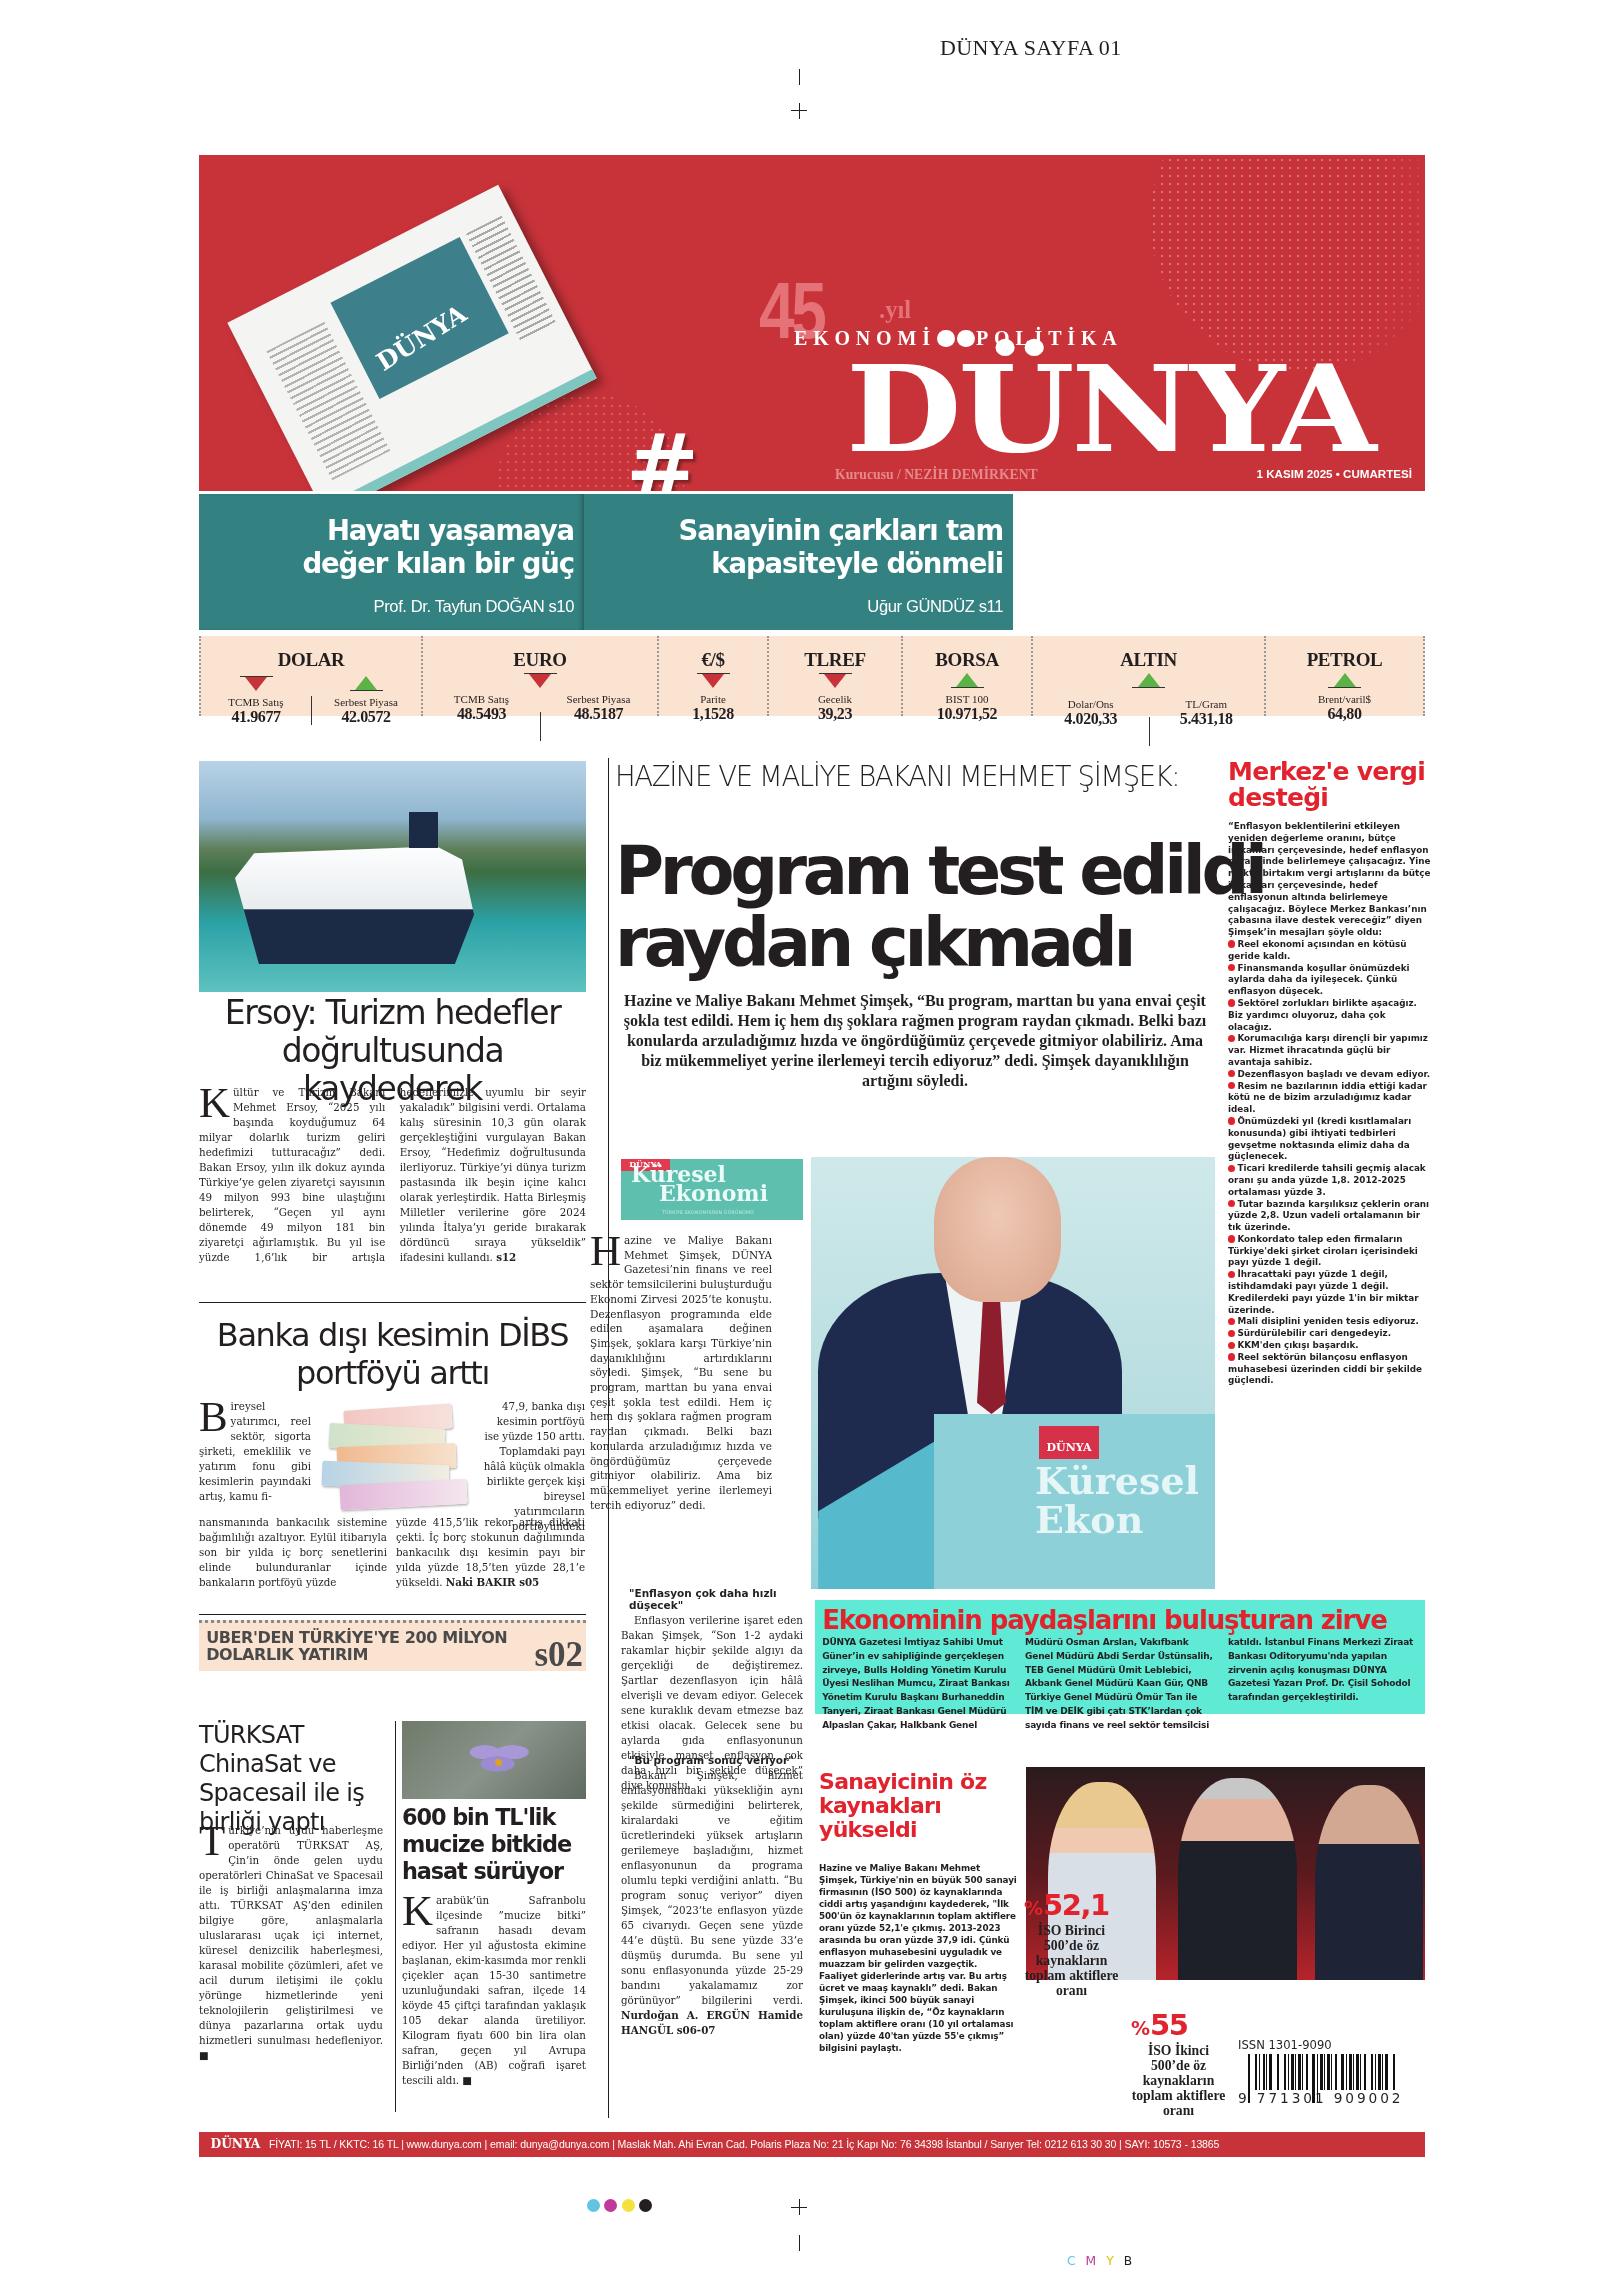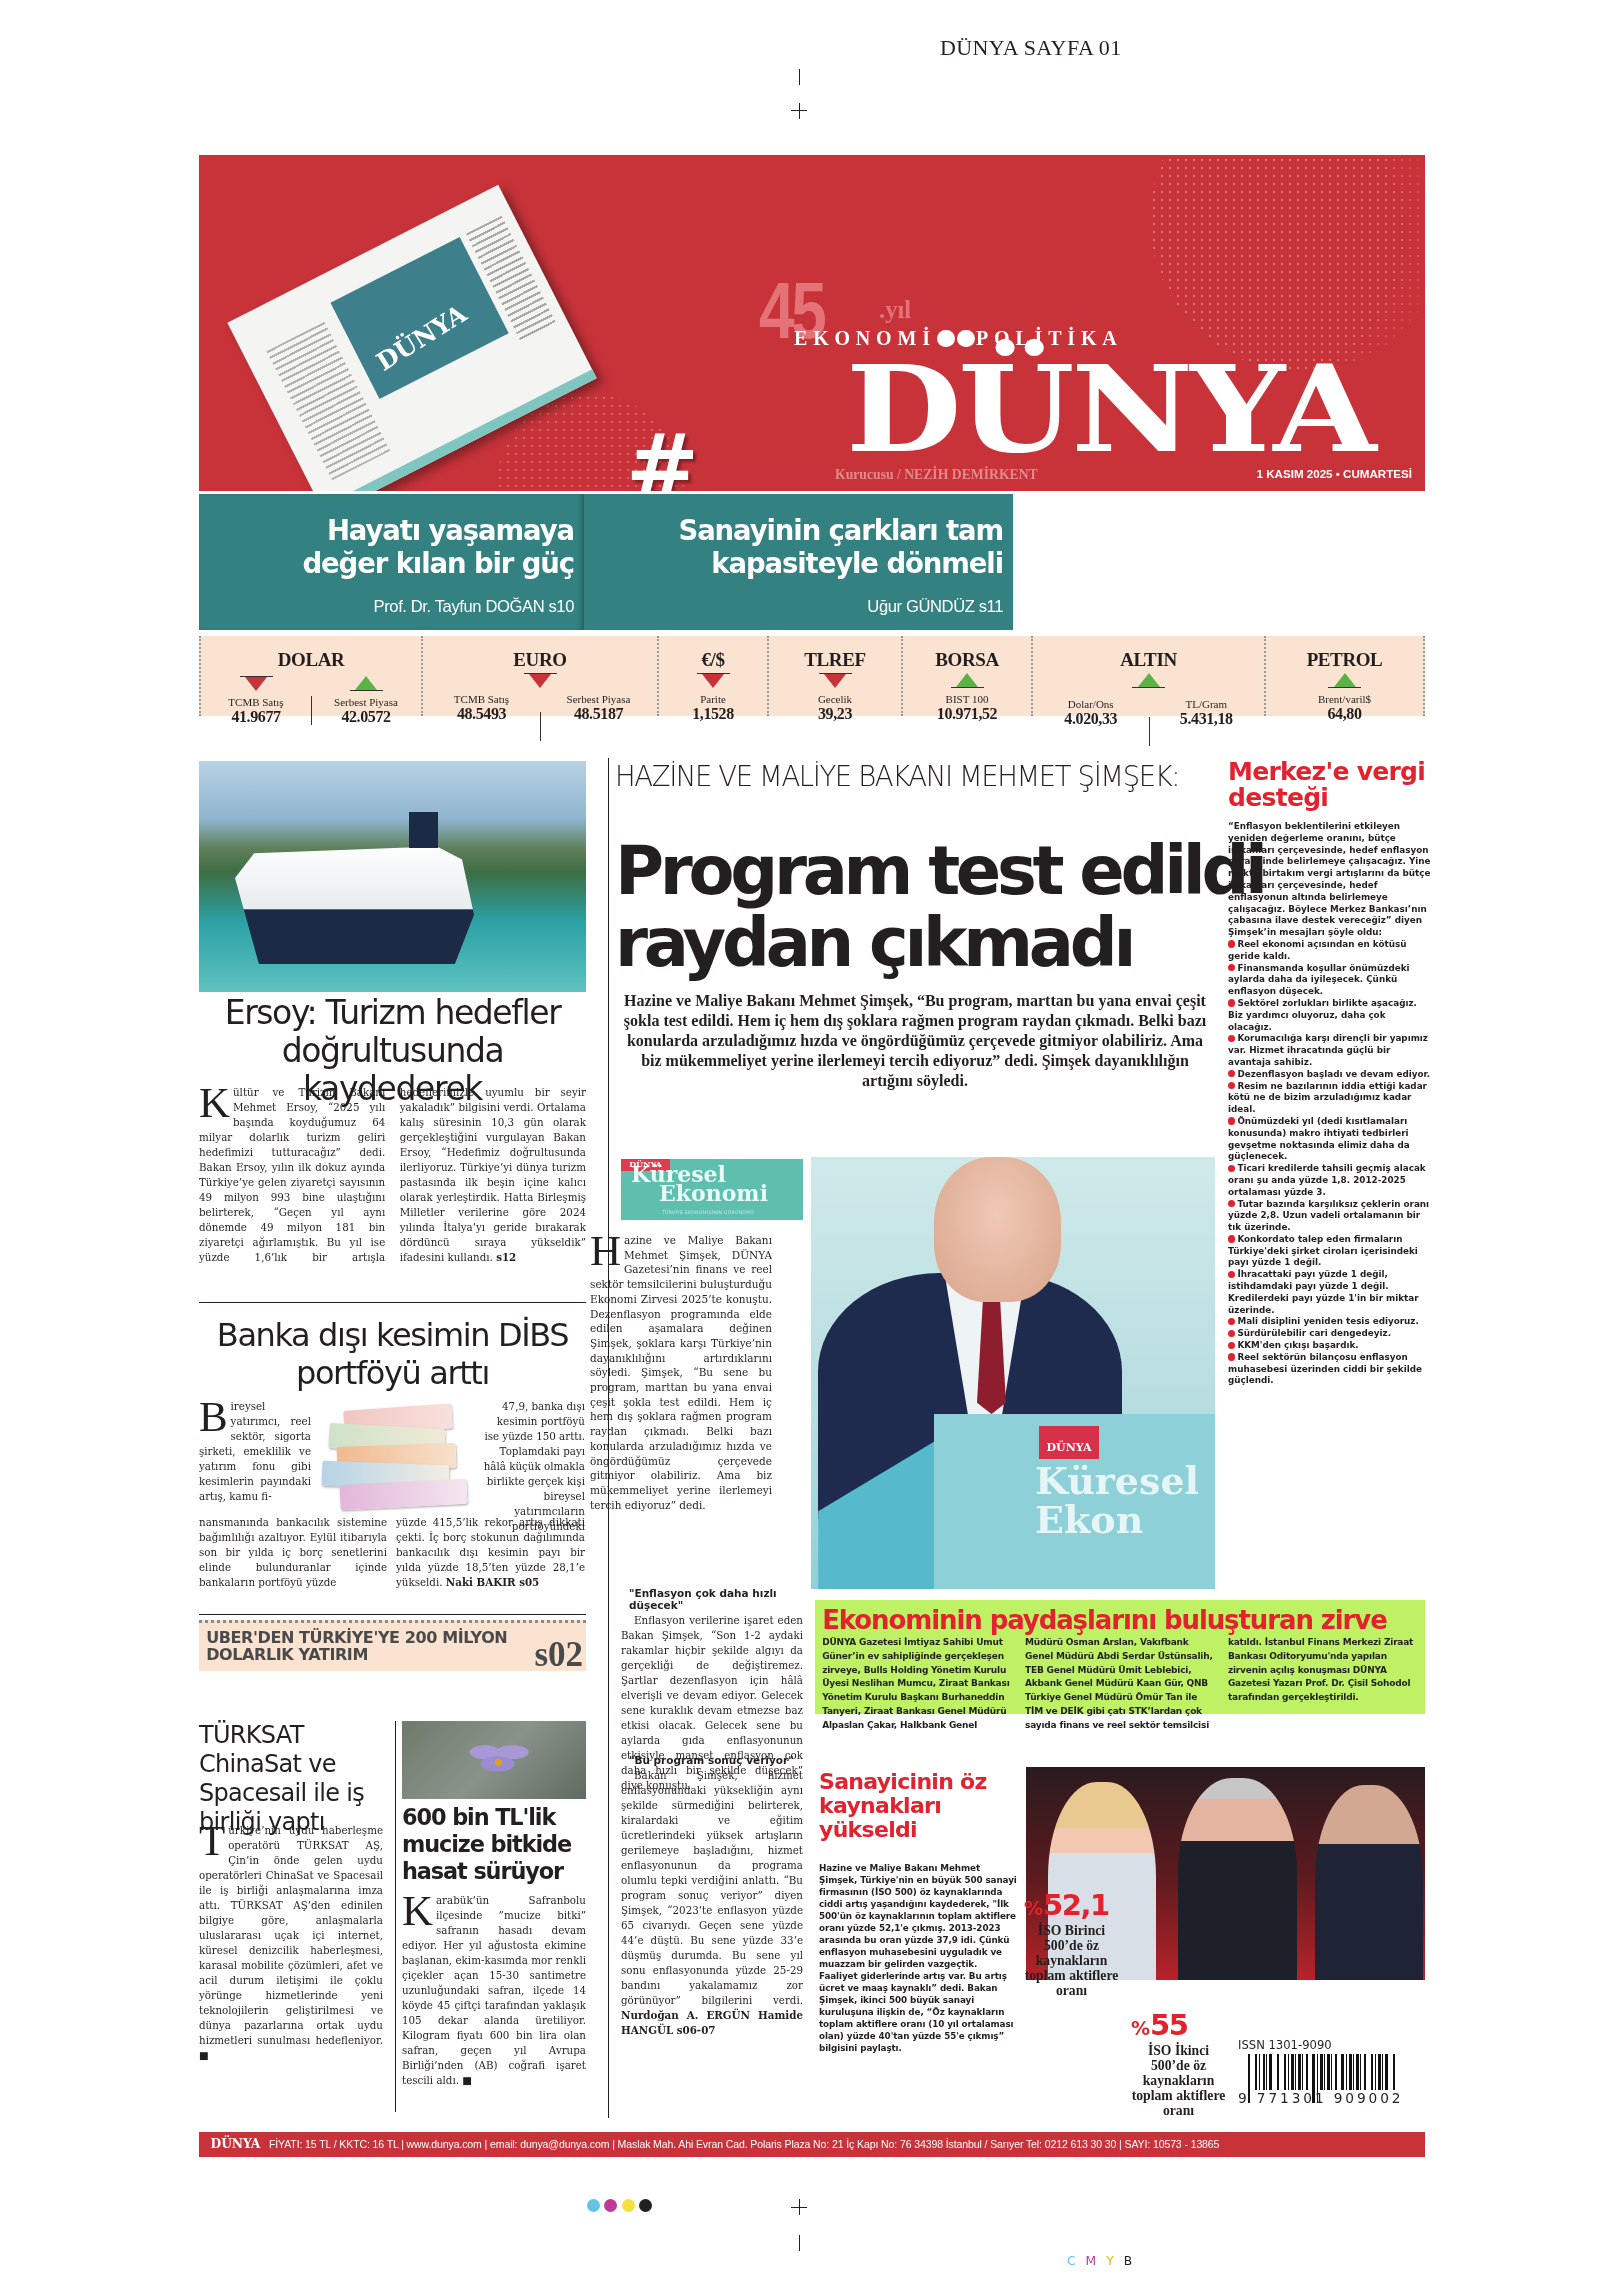--- a/index.html
+++ b/index.html
@@ -101,21 +101,21 @@
 #photo-simsek .body{position:absolute;left:7.2px;top:116px;width:304px;height:246px;background:#1e2a4e;border-radius:40% 40% 0 0}
 #photo-simsek .shirt{position:absolute;left:134px;top:119px;width:80px;height:145px;background:#eef3f5;clip-path:polygon(0 0,100% 0,70% 100%,30% 100%)}
 #photo-simsek .tie{position:absolute;left:166px;top:145px;width:29px;height:112px;background:#8e1d2e;clip-path:polygon(20% 0,80% 0,100% 90%,50% 100%,0 90%)}
 #photo-simsek .pod{position:absolute;left:7.2px;top:257px;width:405px;height:177px;background:#57b9cc;clip-path:polygon(0 100%,0 55%,40% 0,100% 0,100% 100%)}
 #photo-simsek .pod2{position:absolute;left:123px;top:257px;width:282px;height:177px;background:#8dd0d8}
 #photo-simsek .plogo{position:absolute;left:228px;top:269px;width:60px;height:33px;background:#d7314a;color:#fff;font-family:"DejaVu Serif",serif;font-weight:bold;font-size:11px;text-align:center;line-height:43px}
 #photo-simsek .pk{position:absolute;left:224px;top:304px;font-family:"DejaVu Serif",serif;font-weight:bold;font-size:38px;color:#e6f6f7;line-height:39px}
 #merkez-h{left:1228px;top:759px;width:203px;font-family:"DejaVu Sans",sans-serif;font-weight:bold;font-size:25px;line-height:26px;color:#e2232e;letter-spacing:-0.7px}
 #merkez-b{left:1228px;top:821px;width:203px;font-family:"DejaVu Sans",sans-serif;font-weight:bold;font-size:8.8px;line-height:11.8px;color:#231f20}
 #merkez-b .bul:before{content:"";display:inline-block;width:7.2px;height:7.2px;border-radius:50%;background:#e2232e;margin-right:2.2px;vertical-align:-0.7px}
-#zirve{left:815px;top:1600px;width:610px;height:114px;background:#bef264;padding:0 7.2px}
+#zirve{left:815px;top:1600px;width:610px;height:114px;background:#5eead4;padding:0 7.2px}
 #zirve .zh{font-family:"DejaVu Sans",sans-serif;font-weight:bold;font-size:26px;color:#e2232e;letter-spacing:-1.1px;line-height:32px;margin-top:4.3px}
 #zirve .zb{column-count:3;column-gap:13px;font-family:"DejaVu Sans",sans-serif;font-weight:bold;font-size:9px;line-height:13.7px;letter-spacing:-0.2px;text-align:left}
 #sanayi-h{left:819px;top:1770px;width:195px;font-family:"DejaVu Sans",sans-serif;font-weight:bold;font-size:22px;line-height:24px;color:#e2232e;letter-spacing:-0.7px}
 #sanayi-b{left:819px;top:1862px;width:199px;font-family:"DejaVu Sans",sans-serif;font-weight:bold;font-size:8.8px;line-height:12px;letter-spacing:-0.1px}
 #photo-people{left:1026px;top:1767px;width:399px;height:213px;background:linear-gradient(180deg,#2a1b1e 0%,#5a1a1e 50%,#b7232a 100%);overflow:hidden}
 .person{position:absolute;border-radius:45% 45% 0 0}
 #stat1{left:1021px;top:1891px;width:101px;text-align:center}
 #stat2{left:1128px;top:2011px;width:101px;text-align:center}
 .stv{font-family:"DejaVu Sans",sans-serif;font-weight:bold;font-size:29px;color:#e2232e;line-height:29px;letter-spacing:-1.4px;text-align:left;padding-left:2.9px}
 .stv small{font-size:19px;letter-spacing:0}
@@ -335,21 +335,21 @@
 <div id="merkez-h" class="abs">Merkez'e vergi desteği</div>
 <div id="merkez-b" class="abs">
   <div>“Enflasyon beklentilerini etkileyen yeniden değerleme oranını, bütçe imkanları çerçevesinde, hedef enflasyon paralelinde belirlemeye çalışacağız. Yine maktu birtakım vergi artışlarını da bütçe imkanları çerçevesinde, hedef enflasyonun altında belirlemeye çalışacağız. Böylece Merkez Bankası’nın çabasına ilave destek vereceğiz” diyen Şimşek’in mesajları şöyle oldu:</div>
   <div id="merkez-list">
       <div class="bul">Reel ekonomi açısından en kötüsü geride kaldı.</div>
       <div class="bul">Finansmanda koşullar önümüzdeki aylarda daha da iyileşecek. Çünkü enflasyon düşecek.</div>
       <div class="bul">Sektörel zorlukları birlikte aşacağız. Biz yardımcı oluyoruz, daha çok olacağız.</div>
       <div class="bul">Korumacılığa karşı dirençli bir yapımız var. Hizmet ihracatında güçlü bir avantaja sahibiz.</div>
       <div class="bul">Dezenflasyon başladı ve devam ediyor.</div>
       <div class="bul">Resim ne bazılarının iddia ettiği kadar kötü ne de bizim arzuladığımız kadar ideal.</div>
-      <div class="bul">Önümüzdeki yıl (dedi kısıtlamaları konusunda) makro ihtiyati tedbirleri gevşetme noktasında elimiz daha da güçlenecek.</div>
+      <div class="bul">Önümüzdeki yıl (kredi kısıtlamaları konusunda) gibi ihtiyati tedbirleri gevşetme noktasında elimiz daha da güçlenecek.</div>
       <div class="bul">Ticari kredilerde tahsili geçmiş alacak oranı şu anda yüzde 1,8. 2012-2025 ortalaması yüzde 3.</div>
       <div class="bul">Tutar bazında karşılıksız çeklerin oranı yüzde 2,8. Uzun vadeli ortalamanın bir tık üzerinde.</div>
       <div class="bul">Konkordato talep eden firmaların Türkiye'deki şirket ciroları içerisindeki payı yüzde 1 değil.</div>
       <div class="bul">İhracattaki payı yüzde 1 değil, istihdamdaki payı yüzde 1 değil. Kredilerdeki payı yüzde 1'in bir miktar üzerinde.</div>
       <div class="bul">Mali disiplini yeniden tesis ediyoruz.</div>
       <div class="bul">Sürdürülebilir cari dengedeyiz.</div>
       <div class="bul">KKM'den çıkışı başardık.</div>
       <div class="bul">Reel sektörün bilançosu enflasyon muhasebesi üzerinden ciddi bir şekilde güçlendi.</div>
     </div>
 </div>

